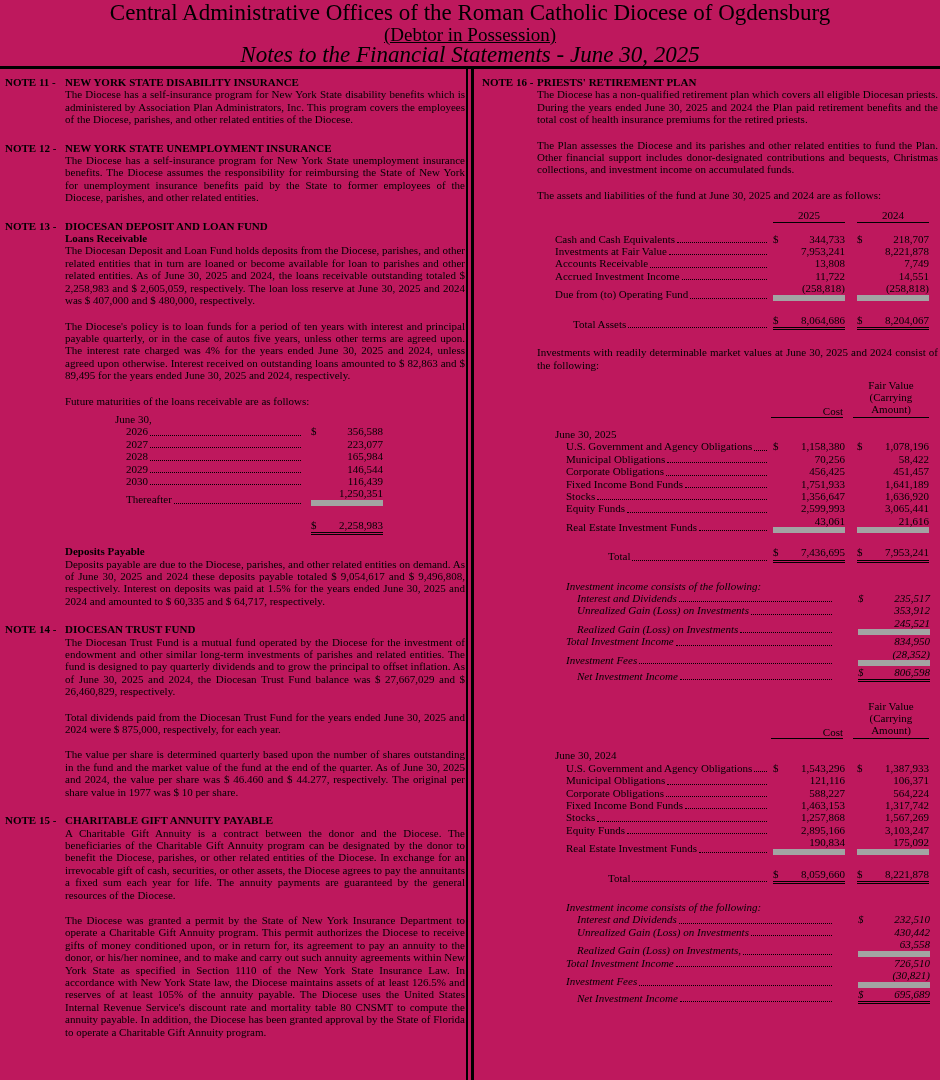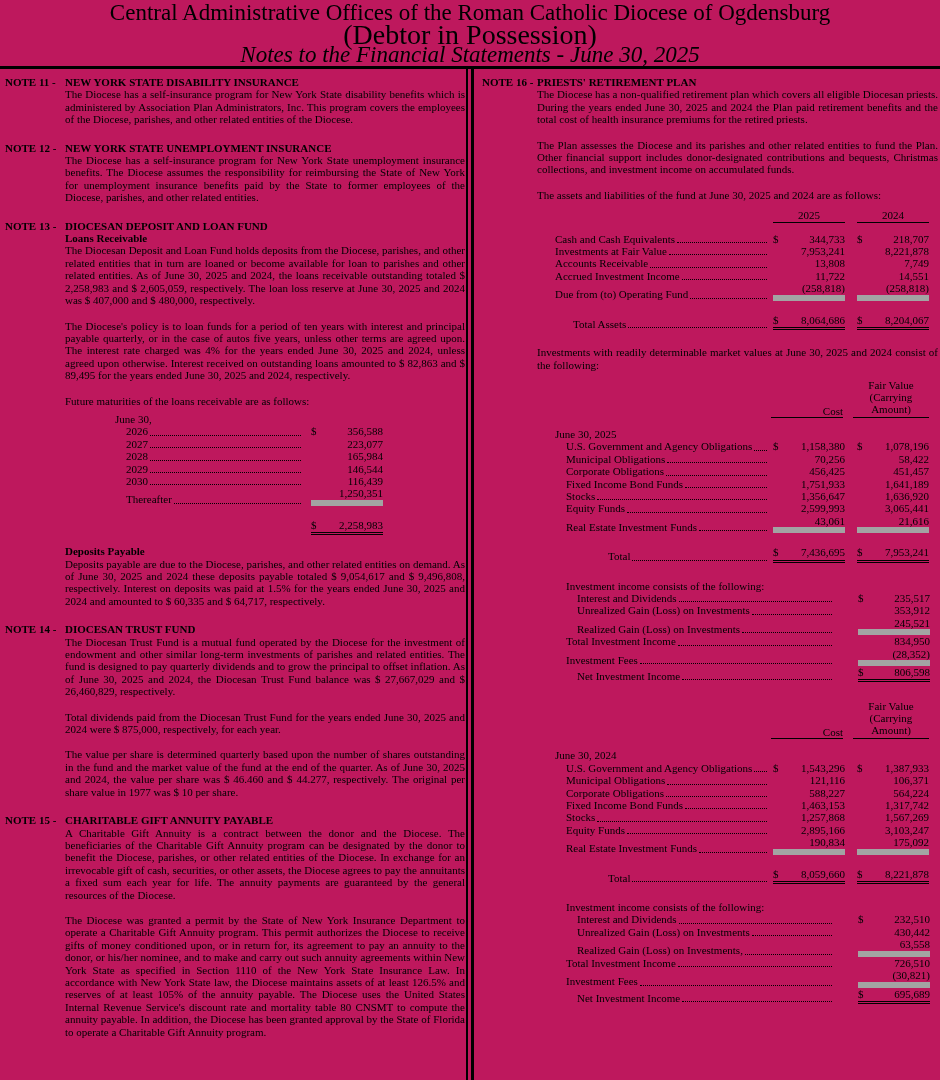--- a/index.html
+++ b/index.html
@@ -4,21 +4,21 @@
 <style>
   html,body { margin:0; padding:0; background:#e8e8e8; }
   .page {
     position:relative; width:940px; height:1080px; background:#be185d;
     font-family:"Liberation Serif", serif; font-size:11px; line-height:12.4px;
     color:#000; overflow:hidden; margin:0 auto;
   }
   
   .doc-header { position:absolute; top:0; left:0; width:940px; text-align:center; }
   .h-line1 { font-size:23px; line-height:24px; margin-top:1px; }
-  .h-line2 { font-size:28px; line-height:19px; }
+  .h-line2 { font-size:19px; line-height:19px;text-decoration:underline; }
   .h-line3 { font-size:23px; line-height:22px; font-weight:normal; font-style:italic; }
   .rule { position:absolute; left:0; top:66px; width:940px; height:3px; background:#000; }
   .divider { position:absolute; left:466px; top:69px; width:8px; height:1011px;
     border-left:2px solid #000; border-right:3px solid #000; box-sizing:border-box; }
   
   .col { position:absolute; top:76px; }
   .col-left  { left:1px;  width:464px; }
   .col-right { left:478px; width:460px; }
   
   .note { display:flex; margin-bottom:16px; }
@@ -52,21 +52,21 @@
   .rt .leader { margin-right:6px; }
   .rt-headrow { display:flex; justify-content:flex-end; align-items:flex-end; margin-bottom:10px; }
   .year-head { flex:none; width:72px; text-align:center; border-bottom:1px solid #000; }
   .year-head + .year-head { margin-left:12px; }
   .cost-head { flex:none; width:72px; text-align:right; border-bottom:1px solid #000; }
   .fv-head { flex:none; width:76px; margin-left:10px; text-align:center;
     border-bottom:1px solid #000; line-height:12px; padding-bottom:2px; }
   .rt-group { font-weight:normal; }
   .total-row { margin-top:13px; }
   
-  .inc { margin:17px 16px 18px 29px; width:364px; }
+  .inc { margin:17px 16px 18px 29px; width:364px;font-style:italic; }
   .inc .leader { margin-right:26px; }
 </style>
 </head>
 <body>
 
 <div class="page">
 
   <div class="doc-header">
     <div class="h-line1">Central Administrative Offices of the Roman Catholic Diocese of Ogdensburg</div>
     <div class="h-line2">(Debtor in Possession)</div>

